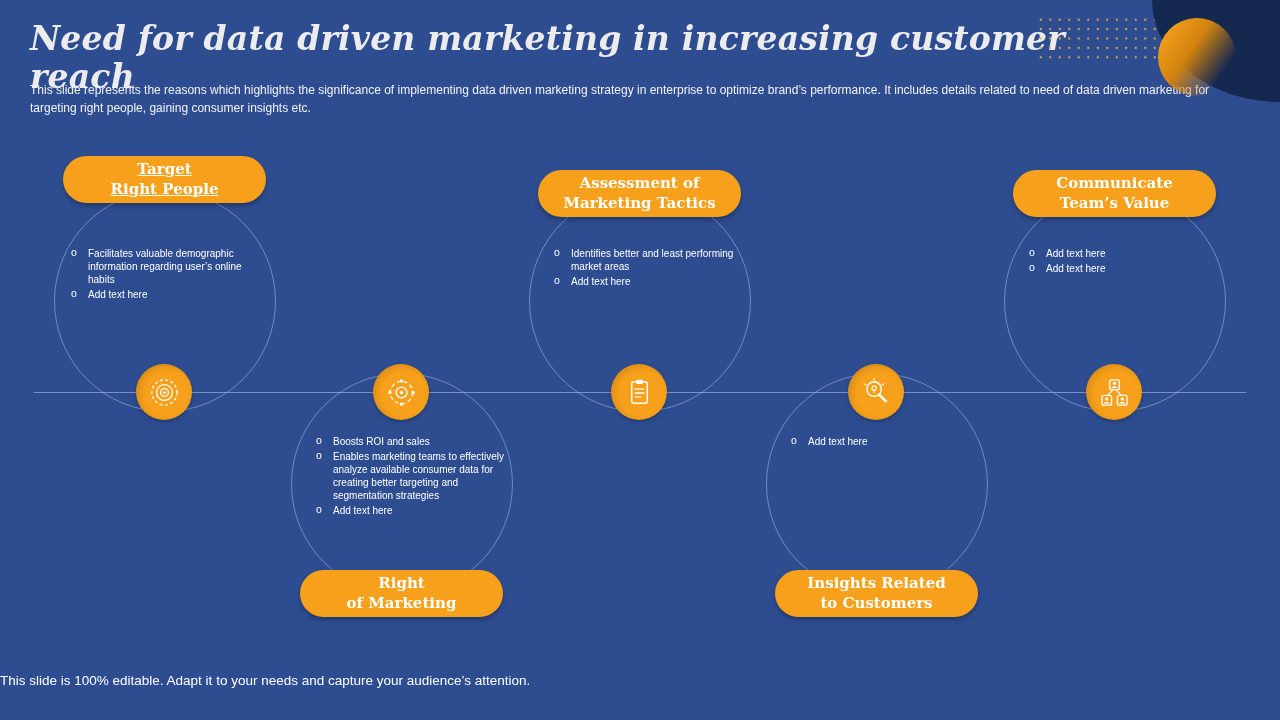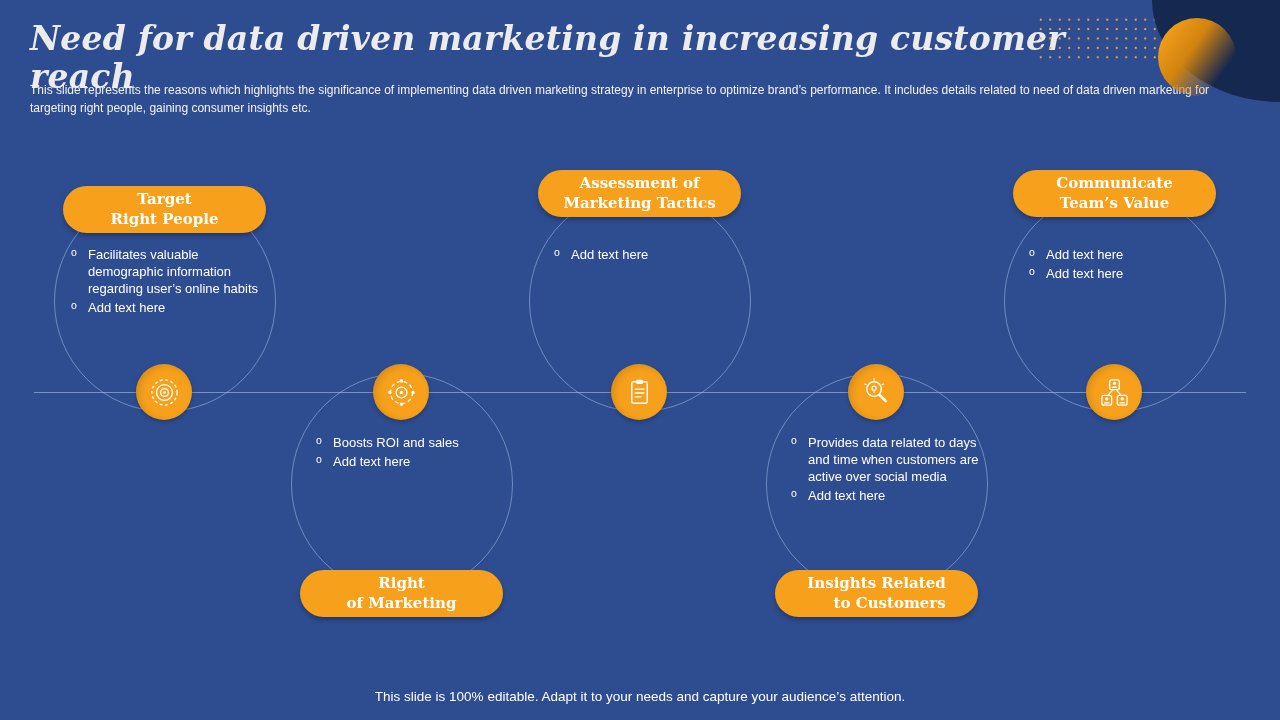--- a/index.html
+++ b/index.html
@@ -56,30 +56,30 @@
 
   
   .pill {
     position:absolute; width:203px; height:47px;
     background:#f6a01b; border-radius:26px;
     display:flex; align-items:center; justify-content:center; text-align:center;
     font-family:"DejaVu Serif", serif; font-weight:700; font-size:15px; line-height:1.3;
     color:#fff; white-space:pre-line;
     box-shadow:0 3px 5px rgba(0,0,0,.28);
   }
-  .p1 { left:63px;  top:186px; }
+  .p1 { left:63px;  top:156px;text-decoration:underline; }
   .p2 { left:300px; top:570px; }
   .p3 { left:538px; top:170px;text-align:center; }
-  .p4 { left:775px; top:570px;text-align:right; }
+  .p4 { left:775px; top:570px; }
   .p5 { left:1013px;top:170px; }
 
   
   .bullets {
     position:absolute; width:192px; list-style:none; margin:0; padding:0;
-    font-size:13px; line-height:1.3; color:#fff;
+    font-size:10px; line-height:1.3; color:#fff;
   }
   .bullets li { position:relative; padding-left:20px; margin-bottom:2px; }
   .bullets li::before { content:"o"; position:absolute; left:3px; top:-1px; font-size:10.5px; }
   .b1 { left:68px;  top:247px; }
   .b2 { left:313px; top:435px; }
   .b3 { left:551px; top:247px; }
   .b4 { left:788px; top:435px; }
   .b5 { left:1026px;top:247px; }
 
   
@@ -90,21 +90,21 @@
   }
   .n1 { left:136px; top:364px; }
   .n2 { left:373px; top:364px; }
   .n3 { left:611px; top:364px; }
   .n4 { left:848px; top:364px; }
   .n5 { left:1086px;top:364px; }
   .node svg { width:31px; height:31px; display:block; }
 
   
   .footer {
-    position:absolute; left:0; right:0; top:689px; text-align:center;
+    position:absolute; left:0; right:0; top:673px; 
     font-size:13.5px; color:#fff;
   }
 </style>
 </head>
 <body>
 
 <div class="slide">
 
   <div class="title">Need for data driven marketing in increasing customer reach</div>
   <div class="description">This slide represents the reasons which highlights the significance of implementing data driven marketing strategy in enterprise to optimize brand’s performance. It includes details related to need of data driven marketing for targeting right people, gaining consumer insights etc.</div>
@@ -131,27 +131,28 @@
 to Customers</div>
   <div class="pill p5">Communicate
 Team’s Value</div>
 
   <ul class="bullets b1">
     <li>Facilitates valuable demographic information regarding user’s online habits</li>
     <li>Add text here</li>
   </ul>
   <ul class="bullets b2">
     <li>Boosts ROI and sales</li>
+    <li>Enables marketing teams to effectively  analyze available consumer data for creating better targeting and segmentation strategies</li>
     <li>Add text here</li>
   </ul>
   <ul class="bullets b3">
+    <li>Identifies better and least performing market areas</li>
     <li>Add text here</li>
   </ul>
   <ul class="bullets b4">
-    <li>Provides data related to days and time when customers are active over social media</li>
     <li>Add text here</li>
   </ul>
   <ul class="bullets b5">
     <li>Add text here</li>
     <li>Add text here</li>
   </ul>
 
   <div class="node n1">
     <span>
       <svg viewBox="0 0 32 32">

